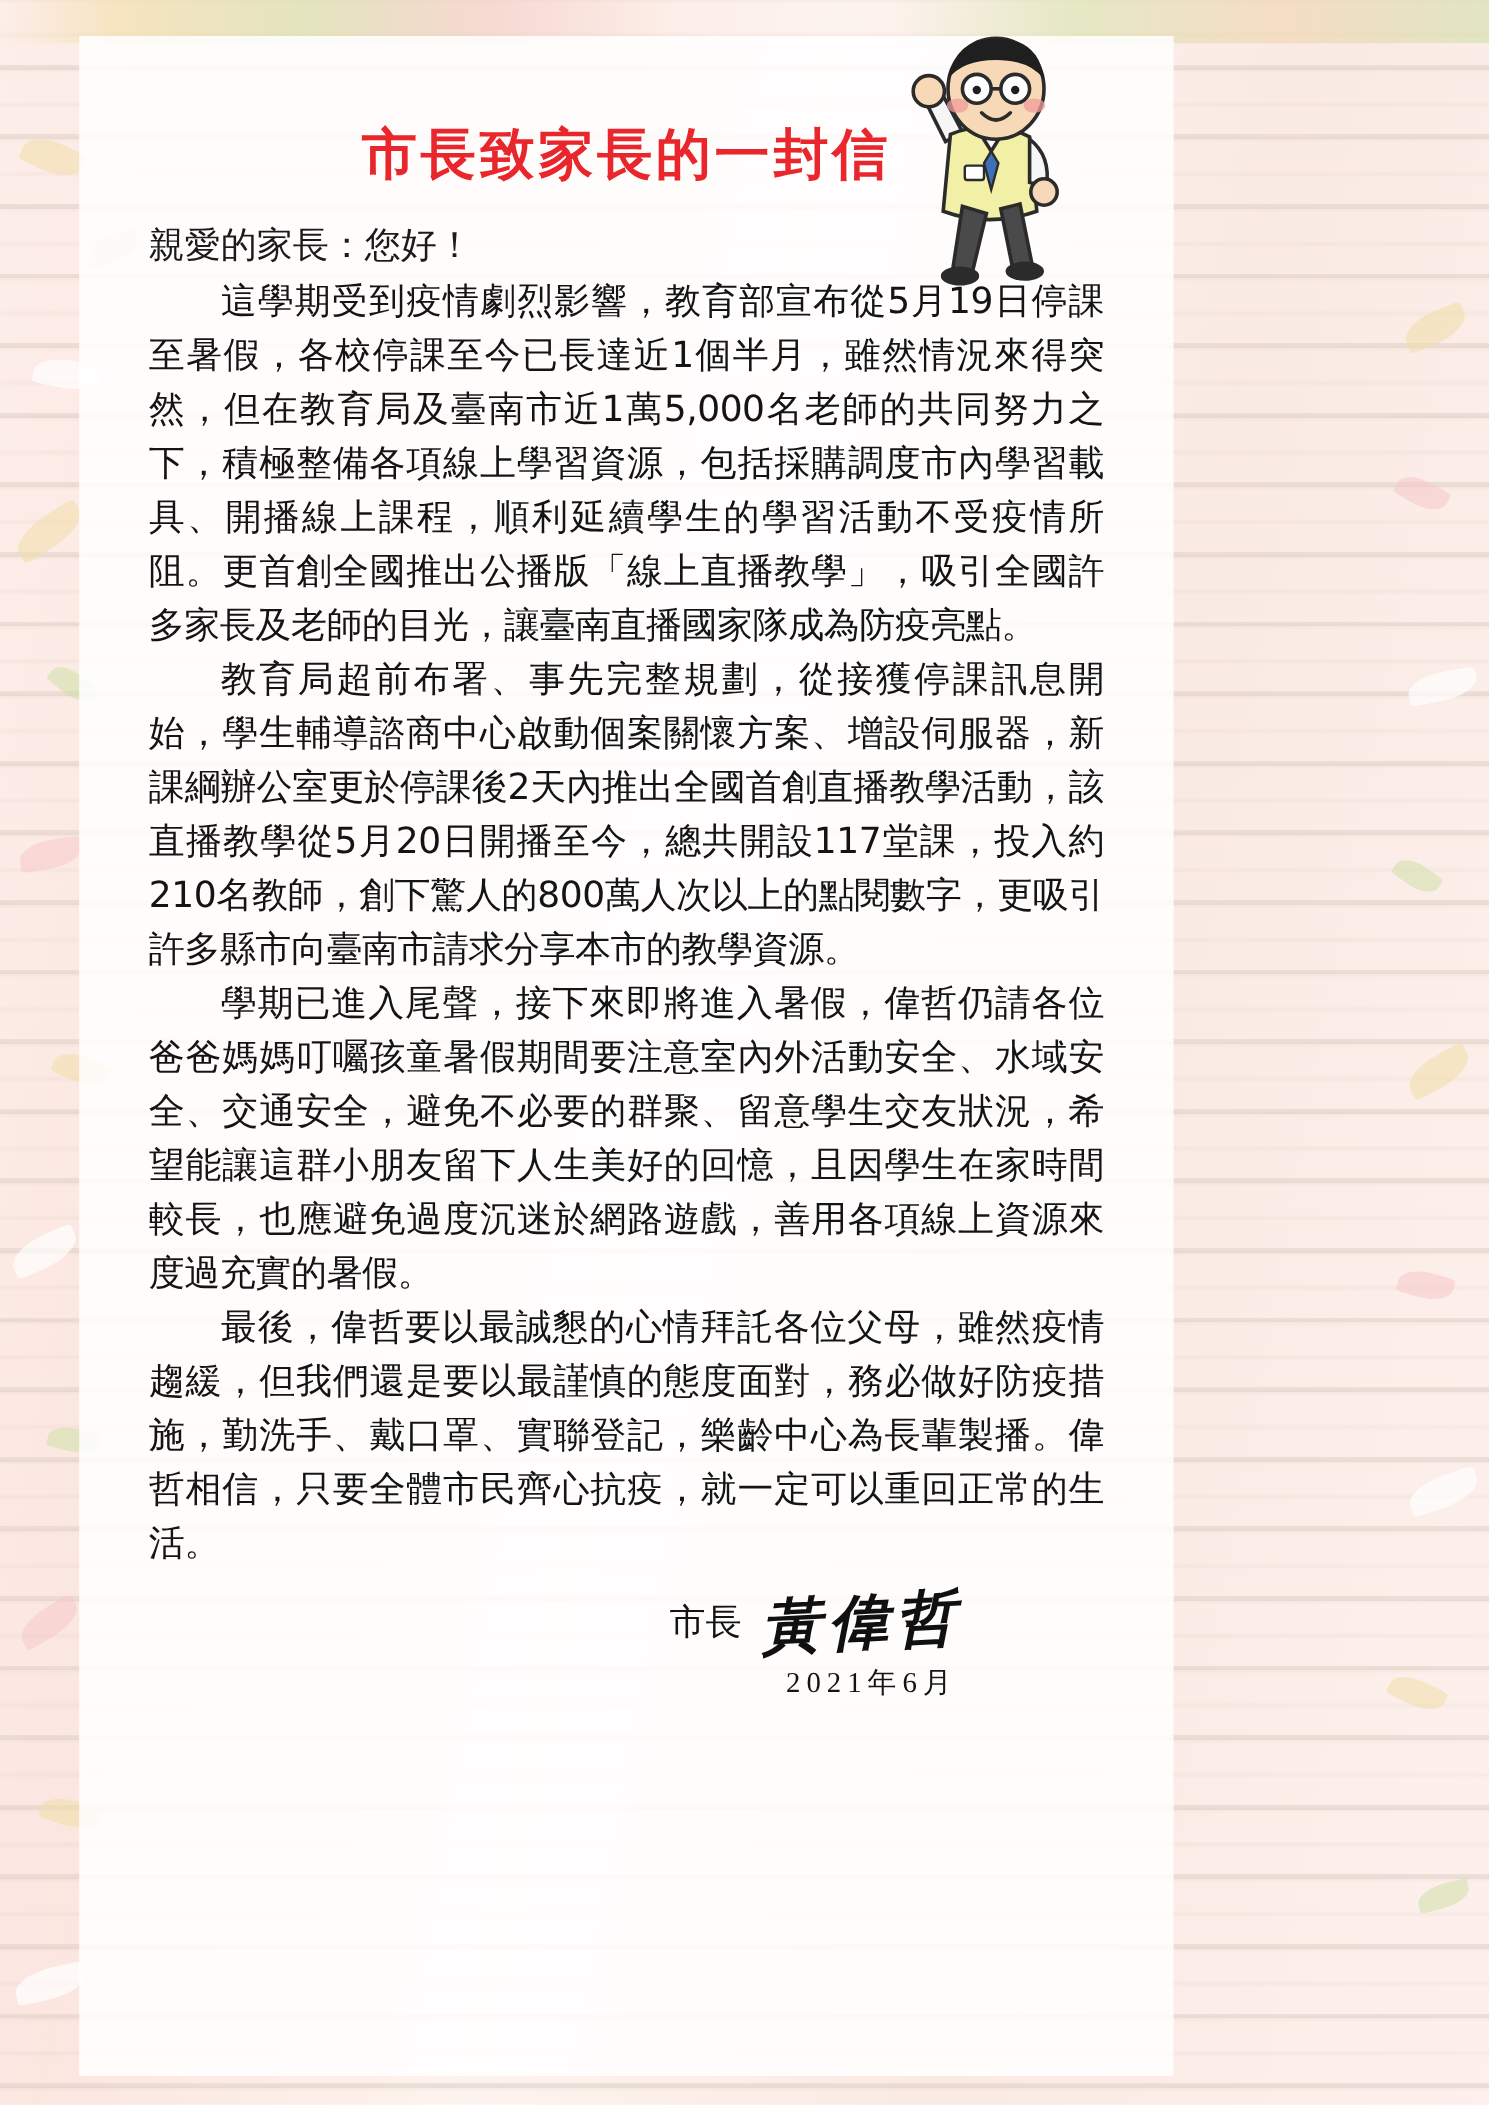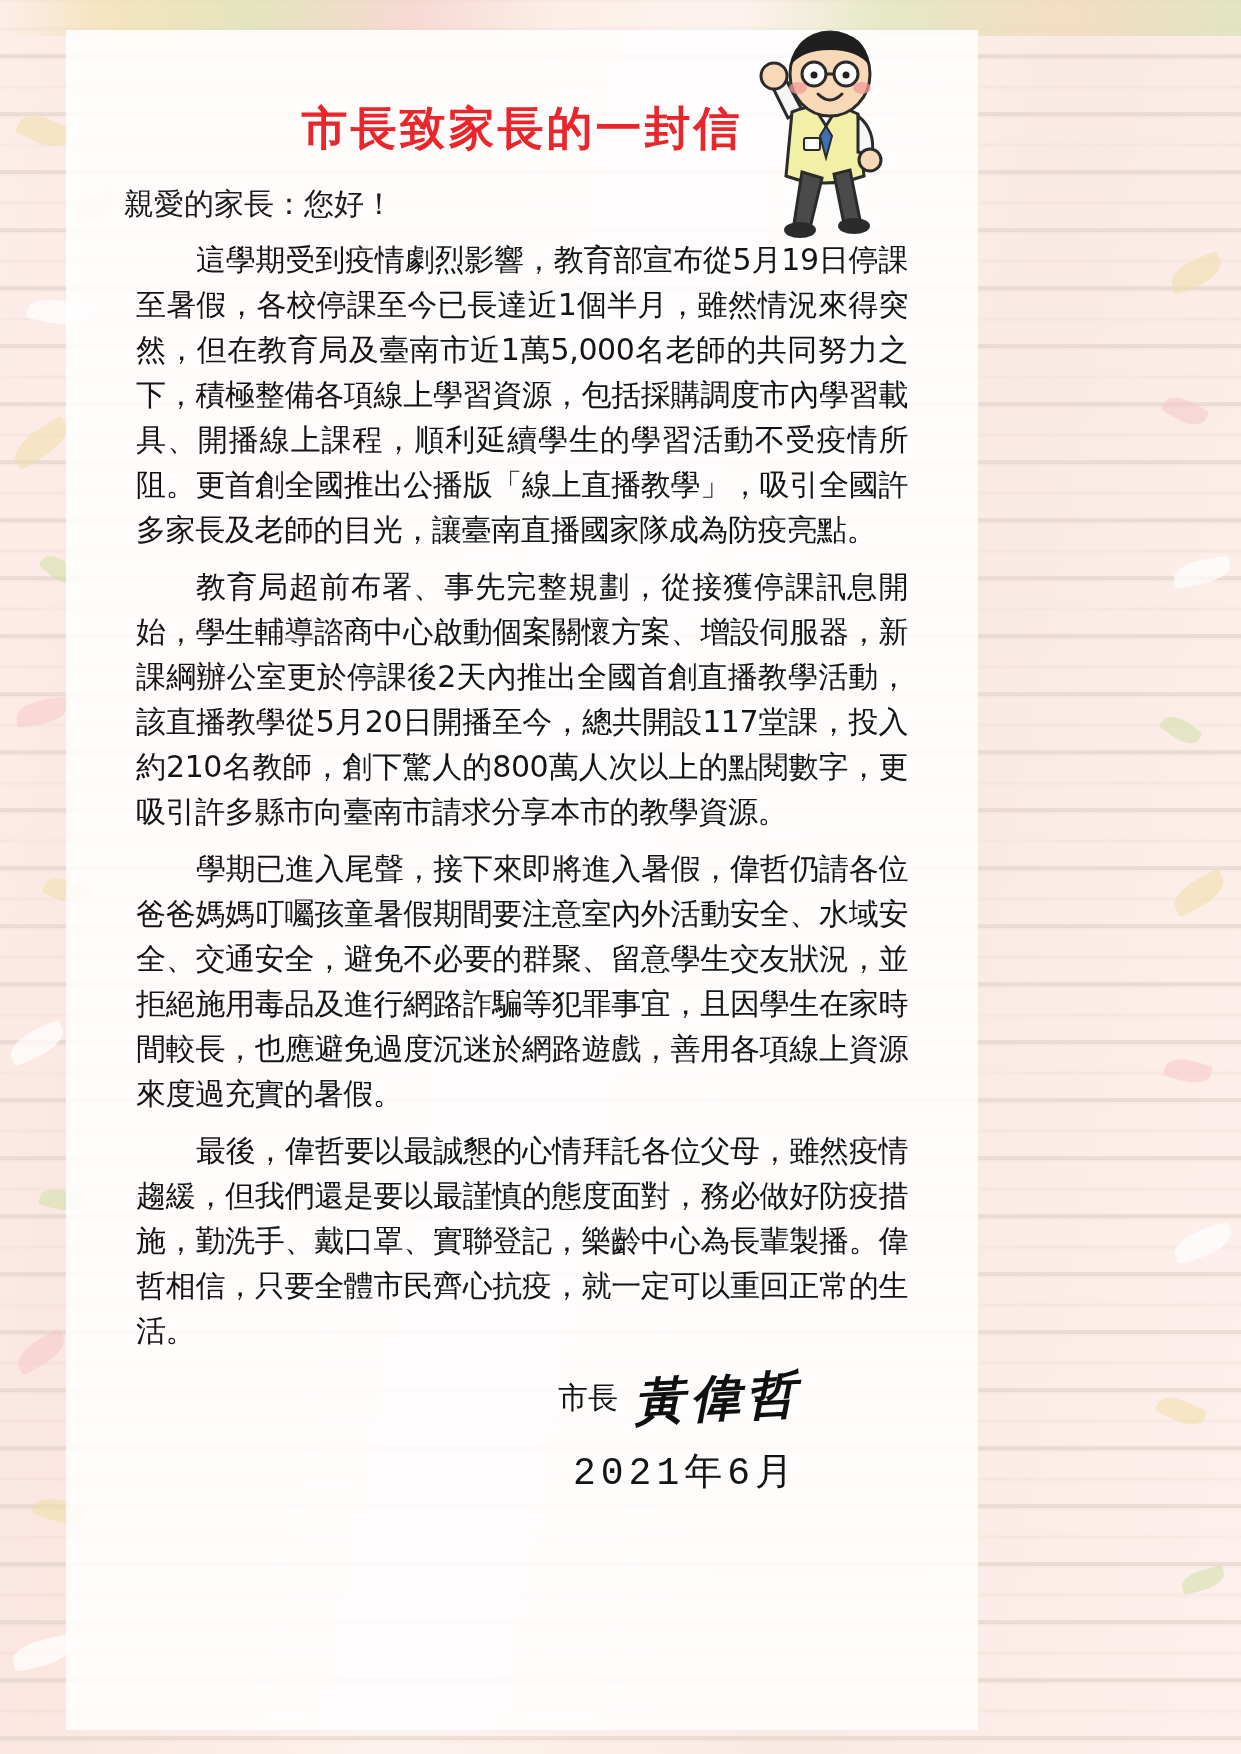--- a/index.html
+++ b/index.html
@@ -102,21 +102,21 @@
     color: #1b1b1b;
     margin: 0 0 4px 0;
     letter-spacing: 0px;
     font-family: "DejaVu Sans", "Liberation Sans", sans-serif;
   }
 
   .body-text p {
     font-size: 30px;
     line-height: 45px;
     color: #141414;
-    margin: 12px;
+    margin: 0;
     text-align: justify;
     text-indent: 2em;
     letter-spacing: -0.4px;
     font-family: "DejaVu Sans", "Liberation Sans", sans-serif;
   }
 
   .sign-block {
     margin-top: 10px;
     text-align: right;
     padding-right: 118px;
@@ -137,25 +137,24 @@
     font-family: "DejaVu Serif", serif;
     font-size: 50px;
     font-style: italic;
     font-weight: bold;
     color: #101010;
     letter-spacing: 6px;
     transform: rotate(-3deg);
     white-space: nowrap;
   }
   .sign-date {
-    margin-top: 14px;
-    font-size: 38px;
+    font-size: 24px;
     color: #141414;
     letter-spacing: 5px;
-    font-family: Liberation Mono, monospace;
+    font-family: Liberation Serif, serif;
     padding-right: 4px;
   }
 
   
   .mayor {
     position: absolute;
     right: 58px;
     top: 0px;
     width: 190px;
     height: 215px;
@@ -232,21 +231,21 @@
       <rect x="74" y="108" width="16" height="12" rx="2" fill="#ffffff" stroke="#2b2b2b" stroke-width="2"></rect>
     </svg>
 
     <div class="title">市長致家長的一封信</div>
 
     <div class="salutation">親愛的家長：您好！</div>
 
     <div class="body-text">
       <p>這學期受到疫情劇烈影響，教育部宣布從5月19日停課至暑假，各校停課至今已長達近1個半月，雖然情況來得突然，但在教育局及臺南市近1萬5,000名老師的共同努力之下，積極整備各項線上學習資源，包括採購調度市內學習載具、開播線上課程，順利延續學生的學習活動不受疫情所阻。更首創全國推出公播版「線上直播教學」，吸引全國許多家長及老師的目光，讓臺南直播國家隊成為防疫亮點。</p>
       <p>教育局超前布署、事先完整規劃，從接獲停課訊息開始，學生輔導諮商中心啟動個案關懷方案、增設伺服器，新課綱辦公室更於停課後2天內推出全國首創直播教學活動，該直播教學從5月20日開播至今，總共開設117堂課，投入約210名教師，創下驚人的800萬人次以上的點閱數字，更吸引許多縣市向臺南市請求分享本市的教學資源。</p>
-      <p>學期已進入尾聲，接下來即將進入暑假，偉哲仍請各位爸爸媽媽叮囑孩童暑假期間要注意室內外活動安全、水域安全、交通安全，避免不必要的群聚、留意學生交友狀況，並拒絕施用毒品及進行網路詐騙等犯罪事宜，且因學生在家時間較長，也應避免過度沉迷於網路遊戲，善用各項線上資源來度過充實的暑假。</p>
+      <p>學期已進入尾聲，接下來即將進入暑假，偉哲仍請各位爸爸媽媽叮囑孩童暑假期間要注意室內外活動安全、水域安全、交通安全，避免不必要的群聚、留意學生交友狀況，希望能讓這群小朋友留下人生美好的回憶，且因學生在家時間較長，也應避免過度沉迷於網路遊戲，善用各項線上資源來度過充實的暑假。</p>
       <p>最後，偉哲要以最誠懇的心情拜託各位父母，雖然疫情趨緩，但我們還是要以最謹慎的態度面對，務必做好防疫措施，勤洗手、戴口罩、實聯登記，樂齡中心為長輩製播。偉哲相信，只要全體市民齊心抗疫，就一定可以重回正常的生活。</p>
     </div>
 
     <div class="sign-block">
       <div class="sign-row">
         <span class="sign-label">市長</span>
         <span class="signature">黃偉哲</span>
       </div>
       <div class="sign-date">2021年6月</div>
     </div>

